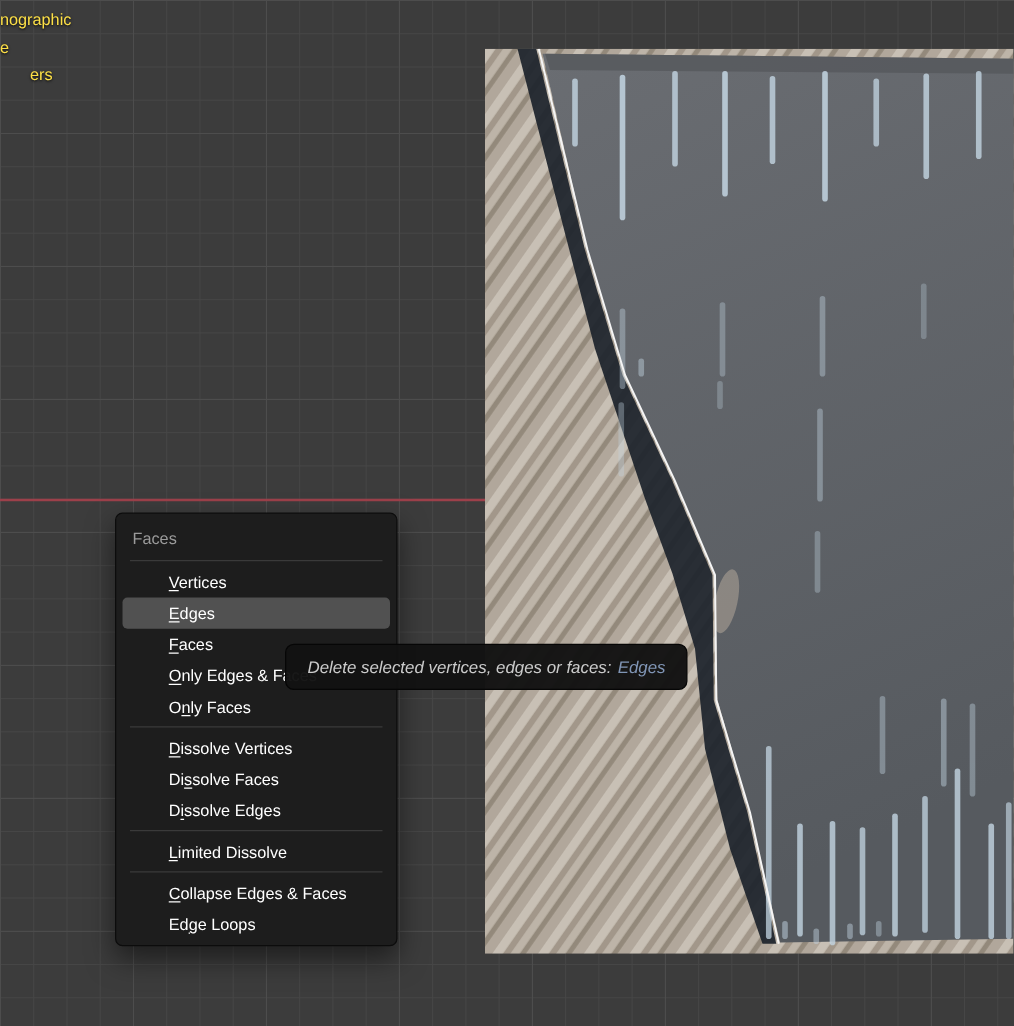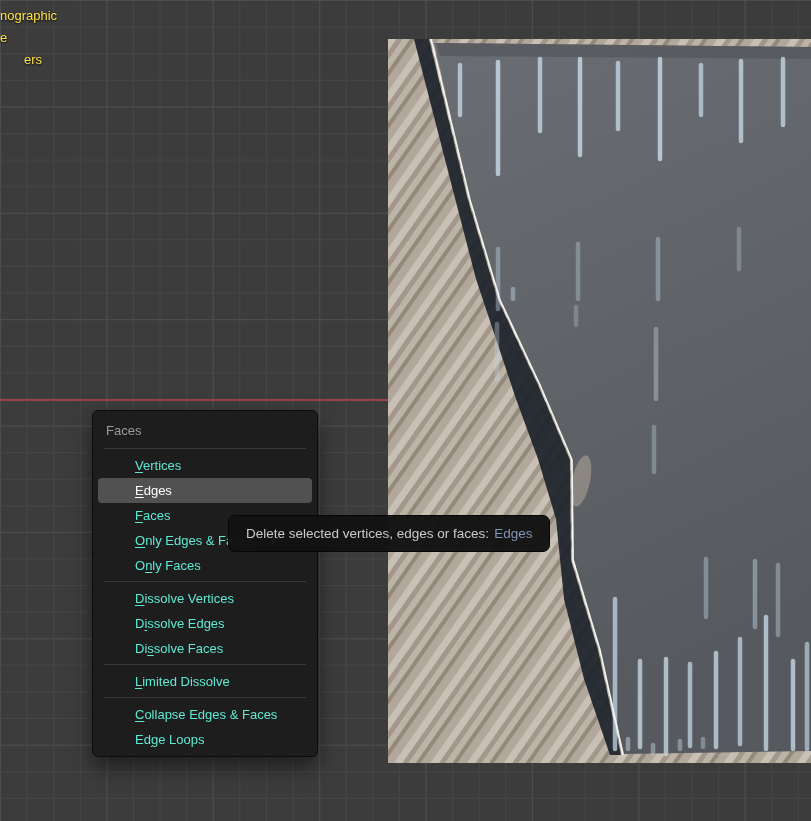--- a/index.html
+++ b/index.html
@@ -20,29 +20,29 @@
   #ov0{top:8px;} #ov1{top:30px;} #ov2{top:52px;margin-left:24px;}
   .render-view{position:absolute;left:388px;top:39px;width:423px;height:724px;z-index:1;}
   
   .menu{position:absolute;left:92px;top:410px;width:226px;z-index:2;
     background:#1d1d1d;border:1px solid #0c0c0c;border-radius:6px;
     box-shadow:0 10px 22px rgba(0,0,0,.5);box-sizing:border-box;
     padding:3px 0 4px 0;}
   .menu-header{color:#9b9b9b;font-size:13px;padding:9px 14px 7px 13px;}
   .menu-sep{height:1px;background:#3a3a3a;margin:3px 11px 4px 11px;}
   .menu-item{height:25px;line-height:25px;margin:0 5px;padding-left:37px;
-    border-radius:4px;color:#5eead4;font-size:13px;white-space:nowrap;
+    border-radius:4px;color:#ffffff;font-size:13px;white-space:nowrap;
     overflow:hidden;cursor:default;}
   .menu-item.hl{background:#515151;color:#ffffff;}
   .menu-item u{text-decoration:underline;text-underline-offset:2px;}
   
   .tooltip{position:absolute;left:228px;top:515px;height:37px;z-index:3;
     background:rgba(18,18,18,.97);border:1px solid #060606;border-radius:7px;
     display:flex;align-items:center;padding:0 17px;box-sizing:border-box;
-    font-size:13.5px;color:#cbcbcb;white-space:nowrap;}
+    font-size:13.5px;color:#cbcbcb;white-space:nowrap;font-style:italic;}
   .tooltip .val{margin-left:5px;}
 </style>
 </head>
 <body>
 
 <div class="axis-x" style="background: rgb(166, 64, 75);"></div>
 
 <div id="ov0" class="overlay-line">nographic</div>
 <div id="ov1" class="overlay-line">e</div>
 <div id="ov2" class="overlay-line">ers</div>
@@ -109,22 +109,22 @@
   <div class="menu-header">Faces</div>
   <div class="menu-sep"></div>
   <div id="menuBody">
       <div class="menu-item"><u>V</u>ertices</div>
       <div class="menu-item hl"><u>E</u>dges</div>
       <div class="menu-item"><u>F</u>aces</div>
       <div class="menu-item"><u>O</u>nly Edges &amp; Faces</div>
       <div class="menu-item">O<u>n</u>ly Faces</div>
       <div class="menu-sep"></div>
       <div class="menu-item"><u>D</u>issolve Vertices</div>
+      <div class="menu-item">Di<u>s</u>solve Faces</div>
       <div class="menu-item">D<u>i</u>ssolve Edges</div>
-      <div class="menu-item">Di<u>s</u>solve Faces</div>
       <div class="menu-sep"></div>
       <div class="menu-item"><u>L</u>imited Dissolve</div>
       <div class="menu-sep"></div>
       <div class="menu-item"><u>C</u>ollapse Edges &amp; Faces</div>
       <div class="menu-item">Ed<u>g</u>e Loops</div>
     </div>
 </div>
 
 <div class="tooltip">
   <span>Delete selected vertices, edges or faces:</span>

